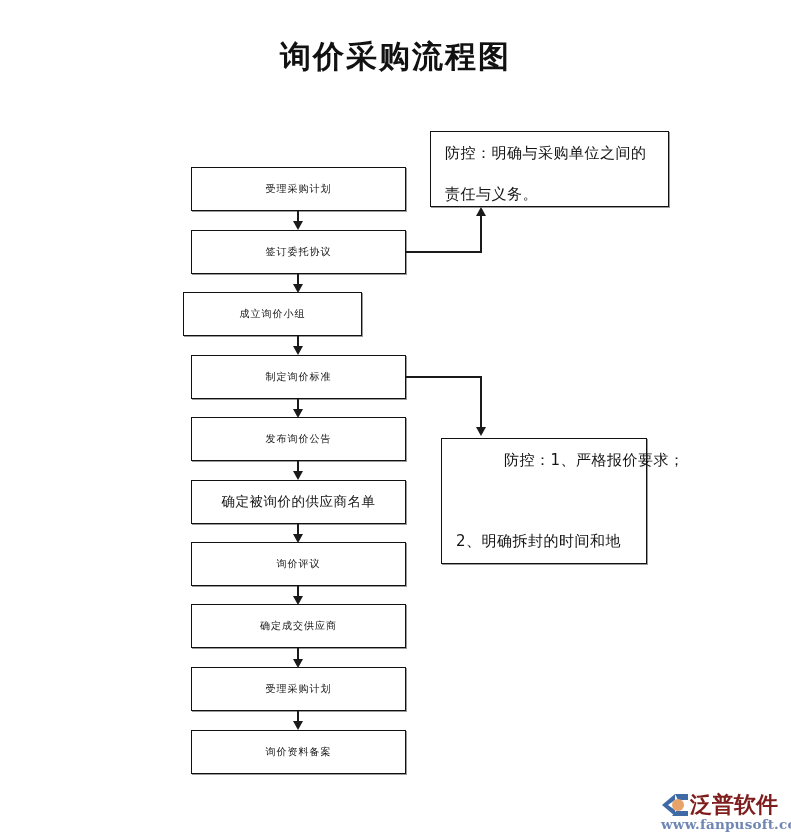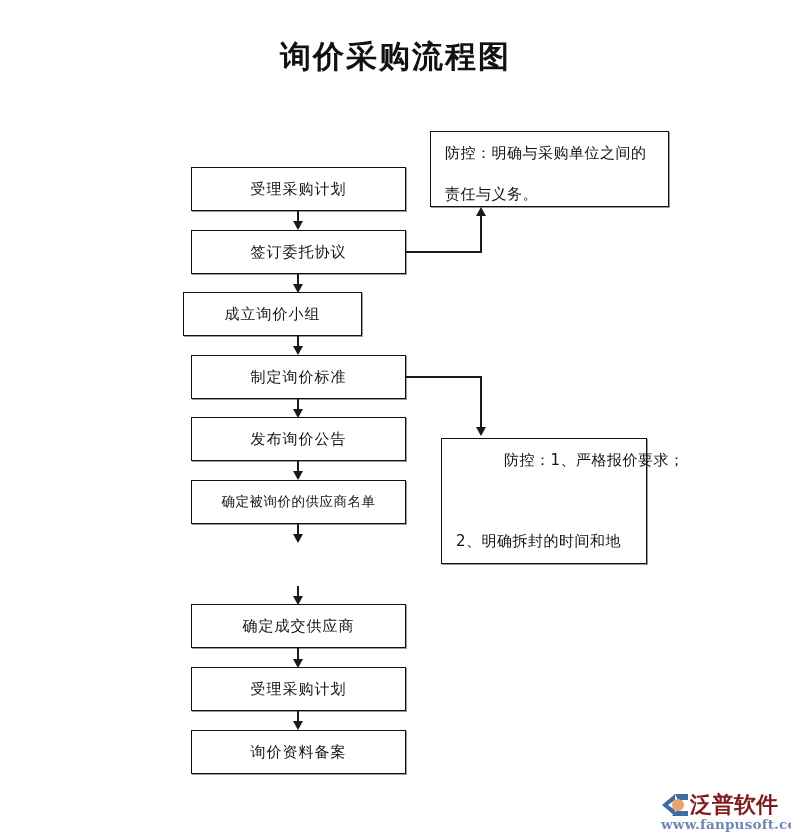--- a/index.html
+++ b/index.html
@@ -40,21 +40,21 @@
     box-sizing: border-box;
     background: #ffffff;
     border: 1px solid #111111;
     box-shadow: 1px 1px 0 0 #9a9a9a;
     display: flex;
     align-items: center;
     justify-content: center;
   }
   .flow-box-label {
     font-family: "DejaVu Serif", "Liberation Serif", serif;
-    font-size: 15px;
+    font-size: 10px;
     color: #141414;
     letter-spacing: 1px;
     white-space: nowrap;
     line-height: 1;
   }
   .flow-box.narrow-text .flow-box-label {
     font-size: 13.5px;
     letter-spacing: 0.5px;
   }
 
@@ -168,20 +168,23 @@
   </div>
 
   <div class="flow-box" style="left:191px;top:417px;width:215px;height:44px;">
     <span class="flow-box-label">发布询价公告</span>
   </div>
 
   <div class="flow-box narrow-text" style="left:191px;top:480px;width:215px;height:44px;">
     <span class="flow-box-label">确定被询价的供应商名单</span>
   </div>
 
+  <div class="flow-box" style="left:191px;top:542px;width:215px;height:44px;">
+    <span class="flow-box-label">询价评议</span>
+  </div>
 
   <div class="flow-box" style="left:191px;top:604px;width:215px;height:44px;">
     <span class="flow-box-label">确定成交供应商</span>
   </div>
 
   <div class="flow-box" style="left:191px;top:667px;width:215px;height:44px;">
     <span class="flow-box-label">受理采购计划</span>
   </div>
 
   <div class="flow-box" style="left:191px;top:730px;width:215px;height:44px;">

